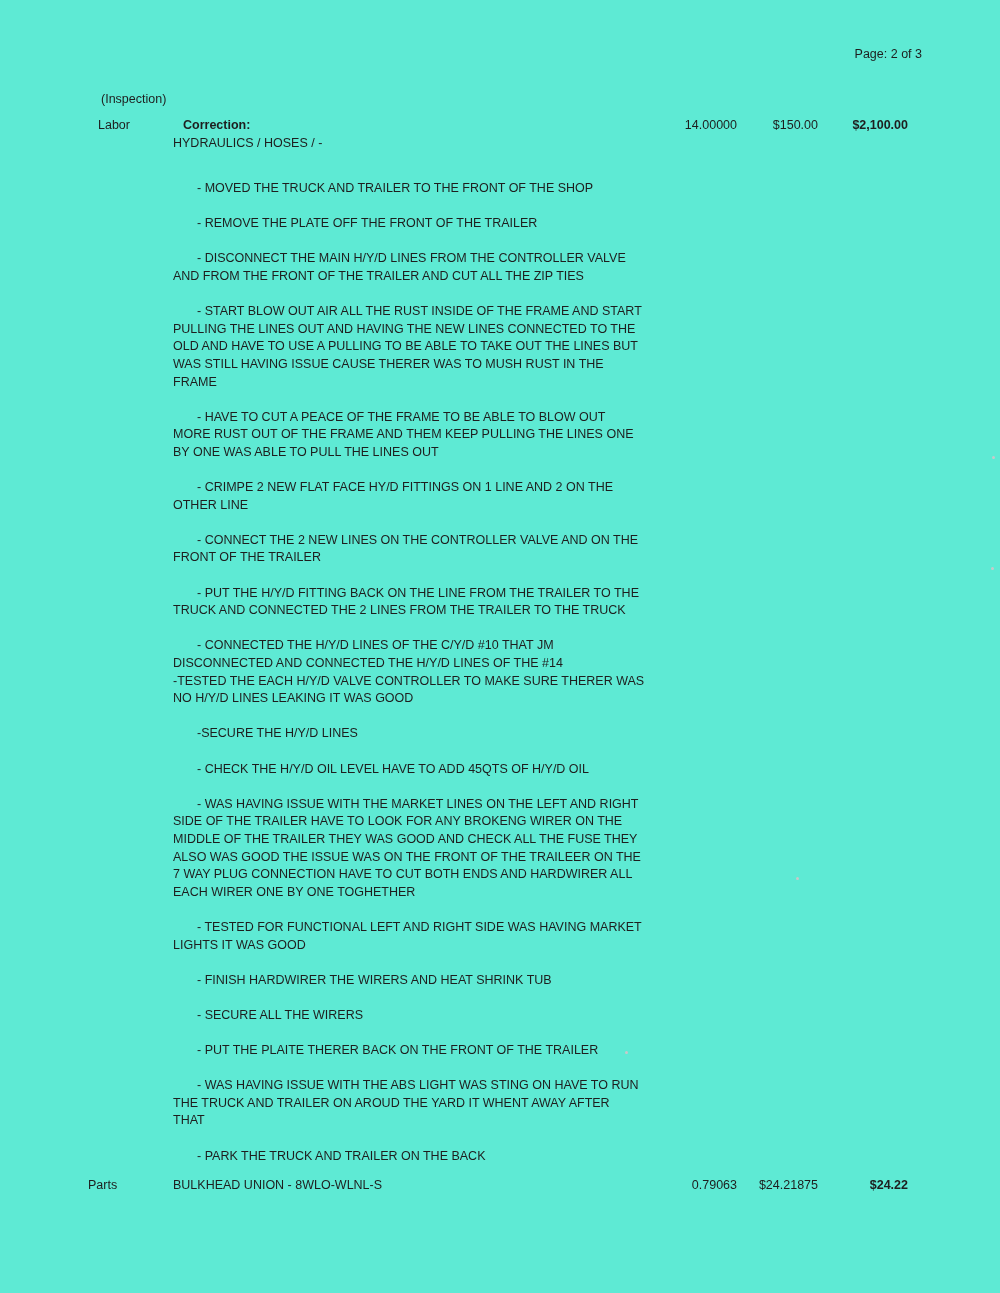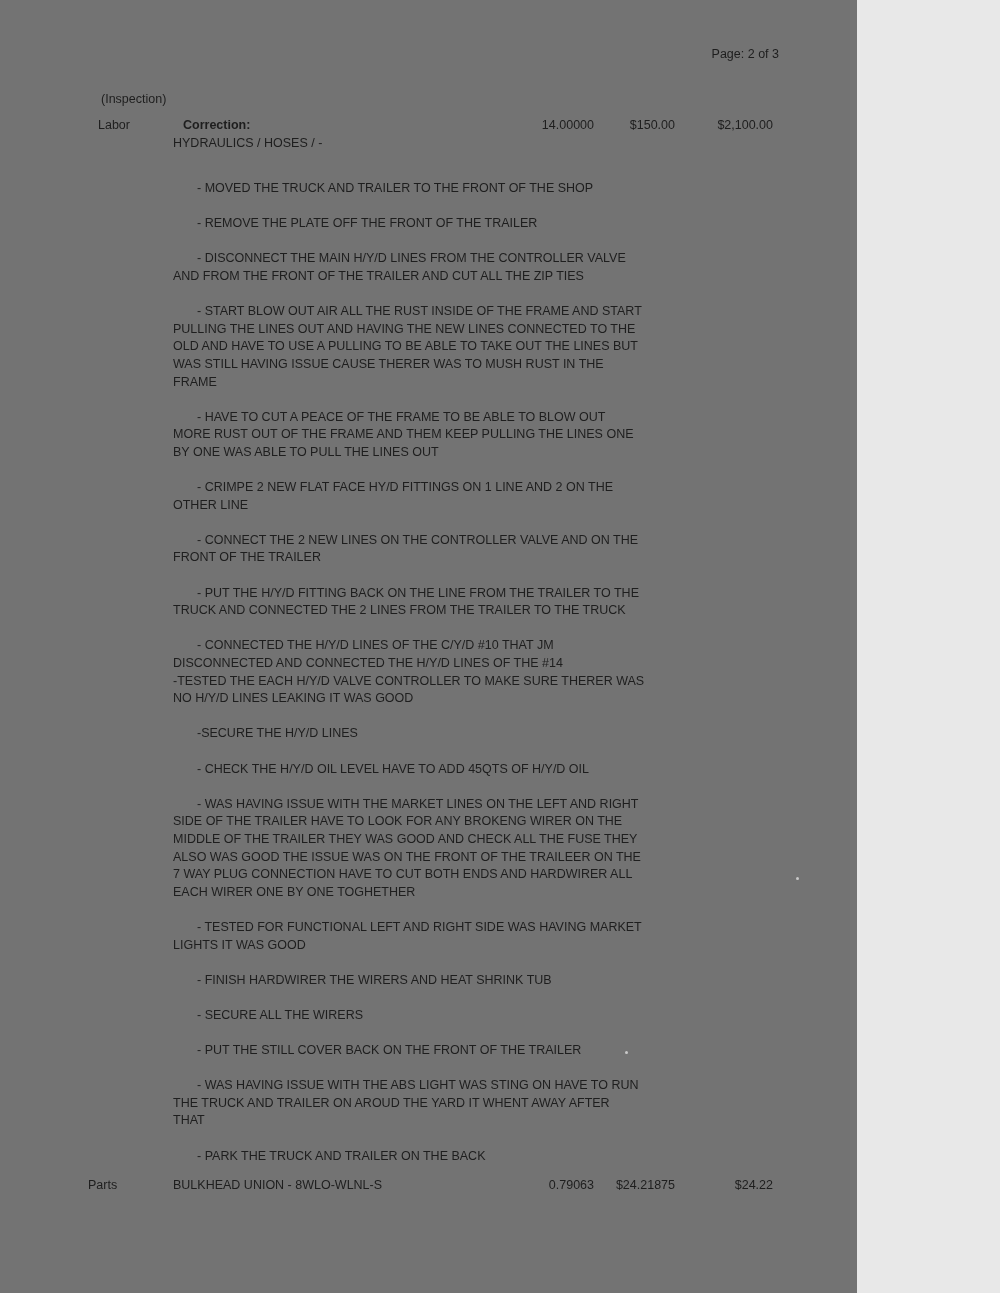--- a/index.html
+++ b/index.html
@@ -2,44 +2,44 @@
 <html><head>
 <meta charset="utf-8">
 <style>
   html, body {
     margin: 0;
     padding: 0;
     background: #e8e8e8;
   }
   .page {
     position: relative;
-    width: 857px;
+    width: 1000px;
     height: 1293px;
-    background: #737373;
+    background: #5eead4;
     font-family: "Liberation Sans", sans-serif;
     color: #1e1e1e;
     font-size: 12.5px;
     line-height: 17.6px;
     overflow: hidden;
   }
   .abs { position: absolute; white-space: nowrap; }
   .bold { font-weight: bold; }
 
   .page-number   { top: 46px;  right: 78px; text-align: right; }
   .inspection    { top: 91px;  left: 88px; margin-left: 13px; }
 
   .row-label     { left: 88px; }
   .row-desc      { left: 173px; }
 
   .labor-row     { top: 117px; margin-left: 10px; }
   .labor-sub     { top: 135px; left: 173px; }
 
   .col-qty    { right: 263px; }
   .col-rate   { text-align: right; right: 182px; }
-  .col-amount { text-align: center; right: 84px; }
+  .col-amount { text-align: center; right: 92px; font-weight: bold; }
 
   .notes {
     position: absolute;
     top: 180px;
     left: 173px;
     width: 545px;
   }
   .notes p {
     margin: 0 0 17.6px 0;
     white-space: pre-line;
@@ -105,21 +105,21 @@
     <p>- WAS HAVING ISSUE WITH THE MARKET LINES ON THE LEFT AND RIGHT
 SIDE OF THE TRAILER HAVE TO LOOK FOR ANY BROKENG WIRER ON THE
 MIDDLE OF THE TRAILER THEY WAS GOOD AND CHECK ALL THE FUSE THEY
 ALSO WAS GOOD THE ISSUE WAS ON THE FRONT OF THE TRAILEER ON THE
 7 WAY PLUG CONNECTION HAVE TO CUT BOTH ENDS AND HARDWIRER ALL
 EACH WIRER ONE BY ONE TOGHETHER</p>
     <p>- TESTED FOR FUNCTIONAL LEFT AND RIGHT SIDE WAS HAVING MARKET
 LIGHTS IT WAS GOOD</p>
     <p>- FINISH HARDWIRER THE WIRERS AND HEAT SHRINK TUB</p>
     <p>- SECURE ALL THE WIRERS</p>
-    <p>- PUT THE STILL COVER BACK ON THE FRONT OF THE TRAILER</p>
+    <p>- PUT THE PLAITE THERER BACK ON THE FRONT OF THE TRAILER</p>
     <p>- WAS HAVING ISSUE WITH THE ABS LIGHT WAS STING ON HAVE TO RUN
 THE TRUCK AND TRAILER ON AROUD THE YARD IT WHENT AWAY AFTER
 THAT</p>
     <p>- PARK THE TRUCK AND TRAILER ON THE BACK</p>
   </div>
 
   <span class="abs parts-row row-label">Parts</span>
   <span class="abs parts-row row-desc">BULKHEAD UNION - 8WLO-WLNL-S</span>
   <span class="abs parts-row col-qty">0.79063</span>
   <span class="abs parts-row col-rate">$24.21875</span>

